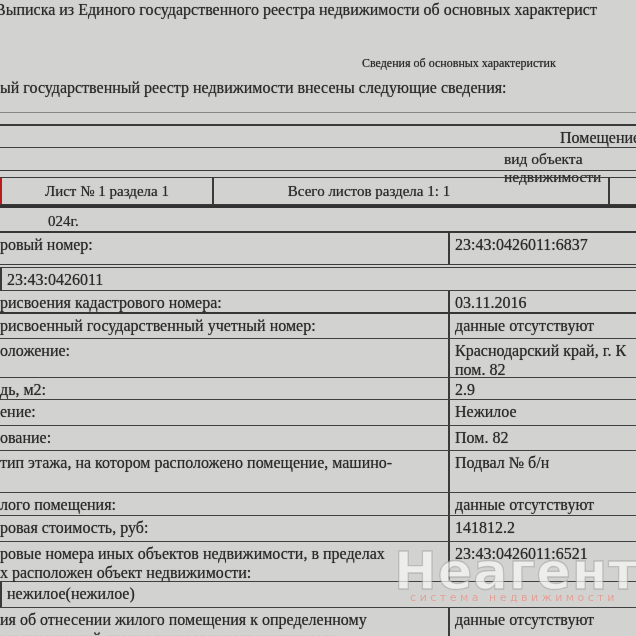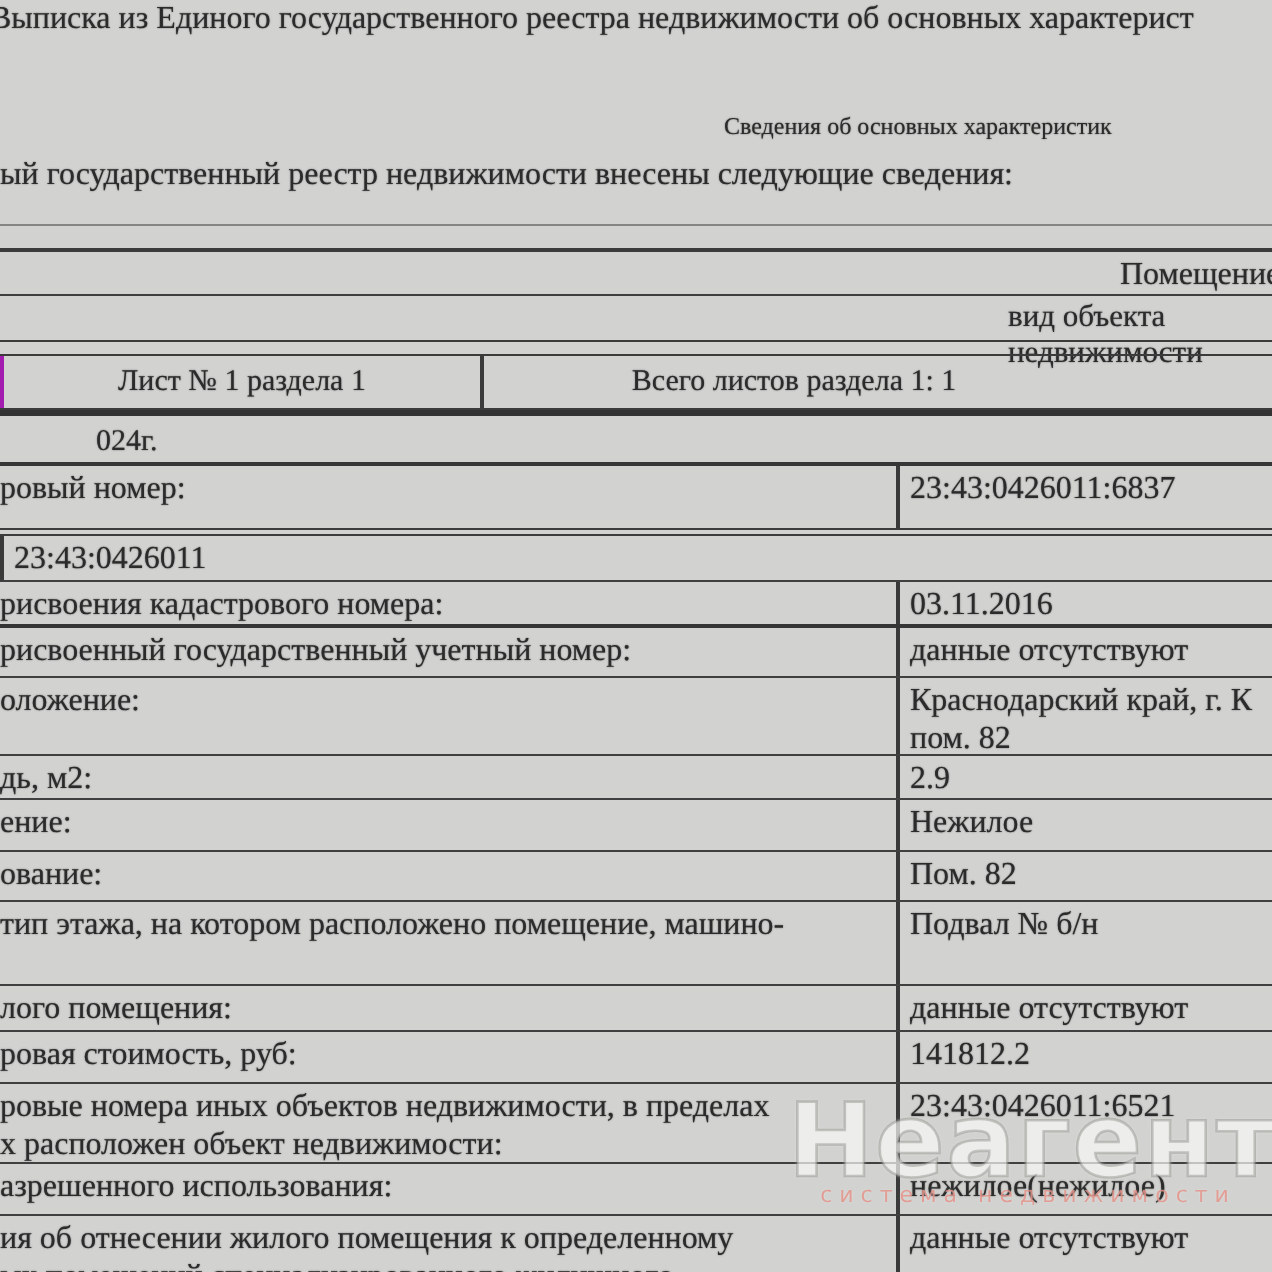--- a/index.html
+++ b/index.html
@@ -19,21 +19,21 @@
 
   
   .hdr{position:absolute;top:112px;left:0;width:640px;}
   .h-faint{height:12px;border-top:1.3px solid rgba(70,70,70,.55);}
   .h-r1{position:relative;height:23px;border-top:2px solid #3b3b3b;}
   .h-r1 span{position:absolute;left:560px;top:3px;font-size:16px;text-shadow:0 0 .8px rgba(45,45,45,.75);}
   .h-r2{position:relative;height:24px;border-top:1.6px solid #3f3f3f;border-bottom:1.8px solid #3b3b3b;}
   .h-r2 span{position:absolute;left:504px;top:2px;font-size:15.5px;text-shadow:0 0 .8px rgba(45,45,45,.75);}
   .sheetrow{position:absolute;top:177px;left:0;width:640px;height:28px;display:flex;
     border-top:1.8px solid #3b3b3b;font-size:15px;}
-  .sheetrow .c1{width:240px;border-left:2px solid #a21caf;display:flex;align-items:center;justify-content:center;}
+  .sheetrow .c1{width:212px;border-left:2px solid #b91c1c;display:flex;align-items:center;justify-content:center;}
   .sheetrow .c2{width:396px;border-left:2px solid #3b3b3b;display:flex;align-items:center;justify-content:center;padding-left:28px;}
   .sheetrow .c2 span{transform:translateX(-56px);}
   .sheetrow .c3{flex:1;border-left:2px solid #3b3b3b;}
   .sheetrow span{text-shadow:0 0 .8px rgba(45,45,45,.75);}
   .thickline{position:absolute;top:204px;left:0;width:640px;height:3px;
     border-top:1.5px solid #3b3b3b;border-bottom:3px solid #333;}
 
   
   .maintable{position:absolute;top:231px;left:0;width:640px;border-top:2.4px solid #363636;}
   .row{display:flex;border-top:1.6px solid #404040;font-size:16px;line-height:19px;}
@@ -133,21 +133,20 @@
     <div class="row hr11">
       <div class="cl">ровая стоимость, руб:</div>
       <div class="cv">141812.2</div>
     </div>
     <div class="row hr12">
       <div class="cl">ровые номера иных объектов недвижимости, в пределах
 х расположен объект недвижимости:</div>
       <div class="cv">23:43:0426011:6521</div>
     </div>
     <div class="row hr13">
-      <div class="cl">азрешенного использования:</div>
       <div class="cv">нежилое(нежилое)</div>
     </div>
     <div class="row hr14">
       <div class="cl">ия об отнесении жилого помещения к определенному
 ых помещений специализированного жилищного</div>
       <div class="cv">данные отсутствуют</div>
     </div>
   </div>
 
   <div class="wm">

